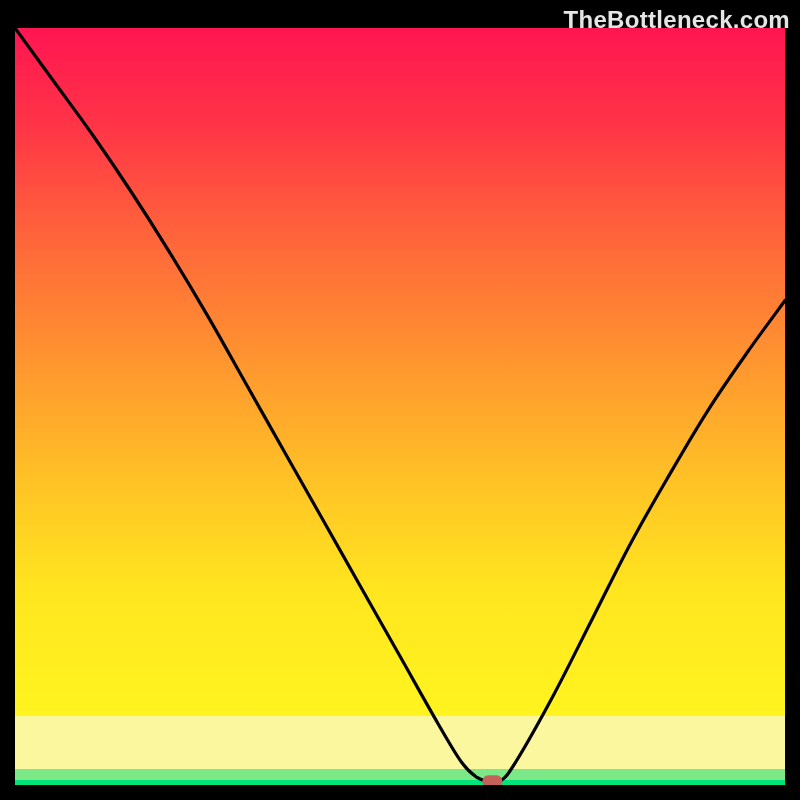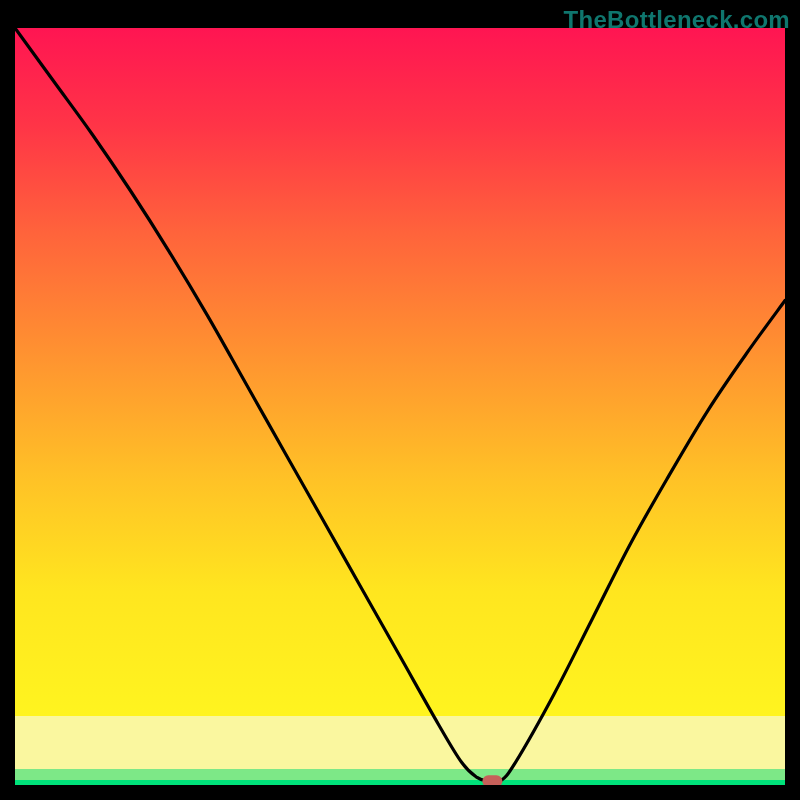--- a/index.html
+++ b/index.html
@@ -13,21 +13,21 @@
   }
   .chart-wrapper {
     position: relative;
     width: 800px;
     height: 800px;
   }
   .watermark {
     position: absolute;
     top: 6px;
     right: 10px;
-    color: #0f766e;
+    color: #e5e5e5;
     font-size: 24px;
     font-weight: 600;
     letter-spacing: 0.3px;
     z-index: 50;
     user-select: none;
   }
   svg.plot {
     position: absolute;
     left: 15px;
     top: 28px;

